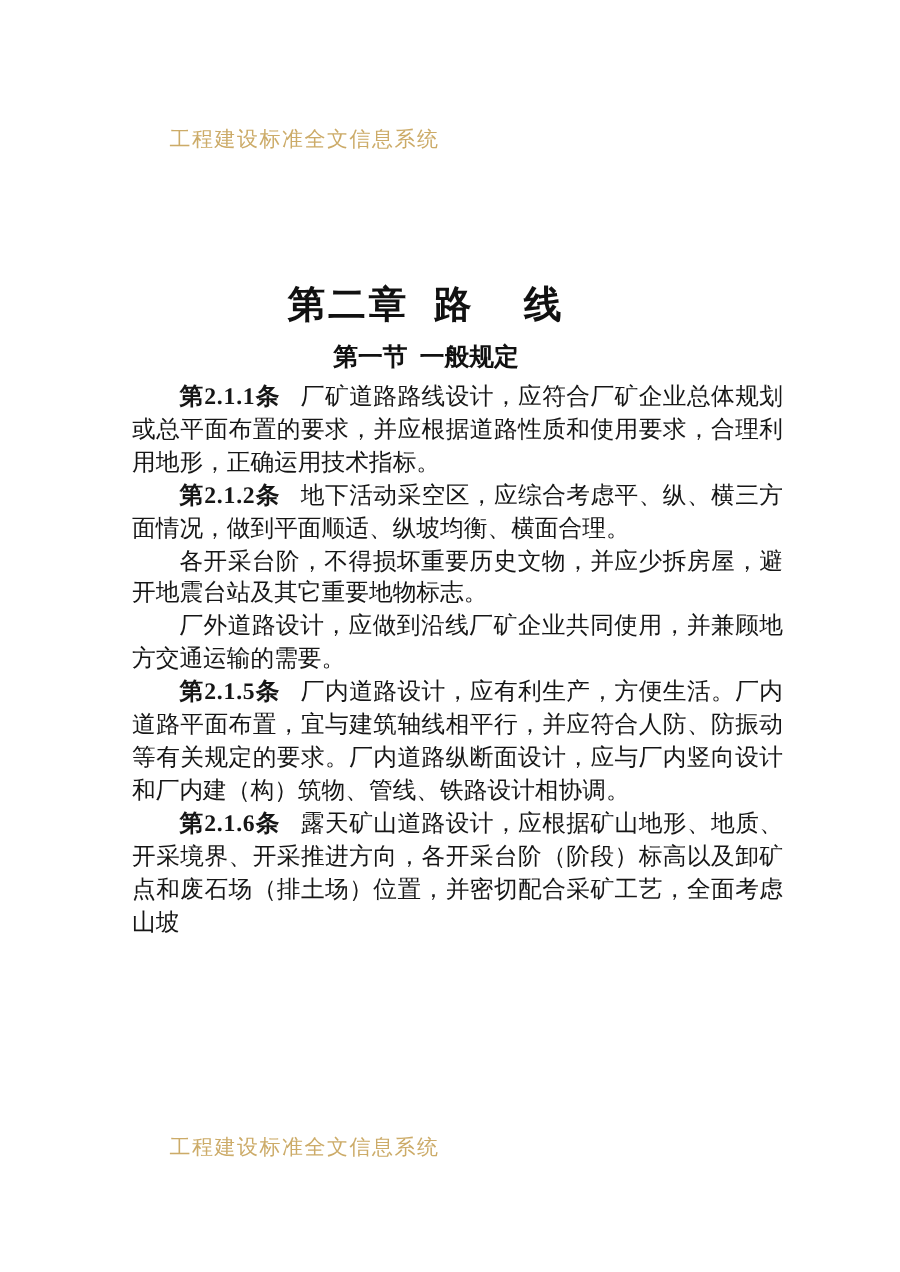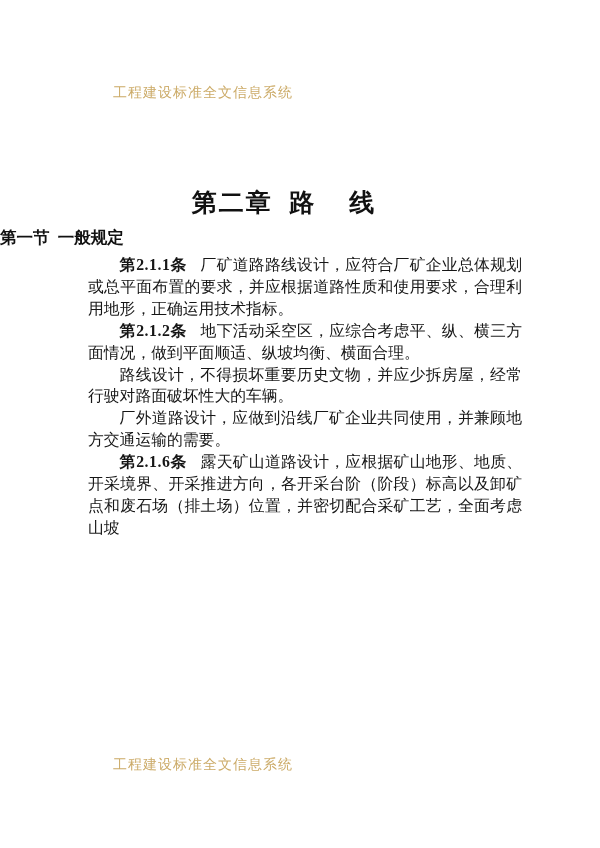--- a/index.html
+++ b/index.html
@@ -33,20 +33,21 @@
     font-size: 25px;
     font-weight: 700;
     letter-spacing: 2px;
     white-space: pre;
     color: #111;
     margin-top: 44px;
   }
   .section-title {
     position: absolute;
     top: 227px; left: 0; right: 0;
+    text-align: center;
     font-size: 16.5px;
     font-weight: 700;
     white-space: pre;
     color: #111;
   }
   .content {
     position: absolute;
     top: 254px; left: 88px;
     width: 434px;
     font-size: 15.8px;
@@ -77,26 +78,27 @@
   <h1 class="chapter-title">第二章  路    线</h1>
 
   <h2 class="section-title">第一节  一般规定</h2>
 
   <div class="content">
 
       <p><span class="clause-label">第2.1.1条</span><span>厂矿道路路线设计，应符合厂矿企业总体规划或总平面布置的要求，并应根据道路性质和使用要求，合理利用地形，正确运用技术指标。</span></p>
 
       <p><span class="clause-label">第2.1.2条</span><span>地下活动采空区，应综合考虑平、纵、横三方面情况，做到平面顺适、纵坡均衡、横面合理。</span></p>
 
-      <p><span>路线设计，不得损坏重要历史文物，并应少拆房屋，经常行驶对路面破坏性大的车辆。</span></p>
+      <p><span>各开采台阶，不得损坏重要历史文物，并应少拆房屋，避开地震台站及其它重要地物标志。</span></p>
 
 
 
 
       <p><span>厂外道路设计，应做到沿线厂矿企业共同使用，并兼顾地方交通运输的需要。</span></p>
 
+      <p><span class="clause-label">第2.1.5条</span><span>厂内道路设计，应有利生产，方便生活。厂内道路平面布置，宜与建筑轴线相平行，并应符合人防、防振动等有关规定的要求。厂内道路纵断面设计，应与厂内竖向设计和厂内建（构）筑物、管线、铁路设计相协调。</span></p>
 
       <p><span class="clause-label">第2.1.6条</span><span>露天矿山道路设计，应根据矿山地形、地质、开采境界、开采推进方向，各开采台阶（阶段）标高以及卸矿点和废石场（排土场）位置，并密切配合采矿工艺，全面考虑山坡</span></p>
     </div>
 
   <div class="watermark bottom">工程建设标准全文信息系统</div>
 
 </div>
 
 </body></html>

